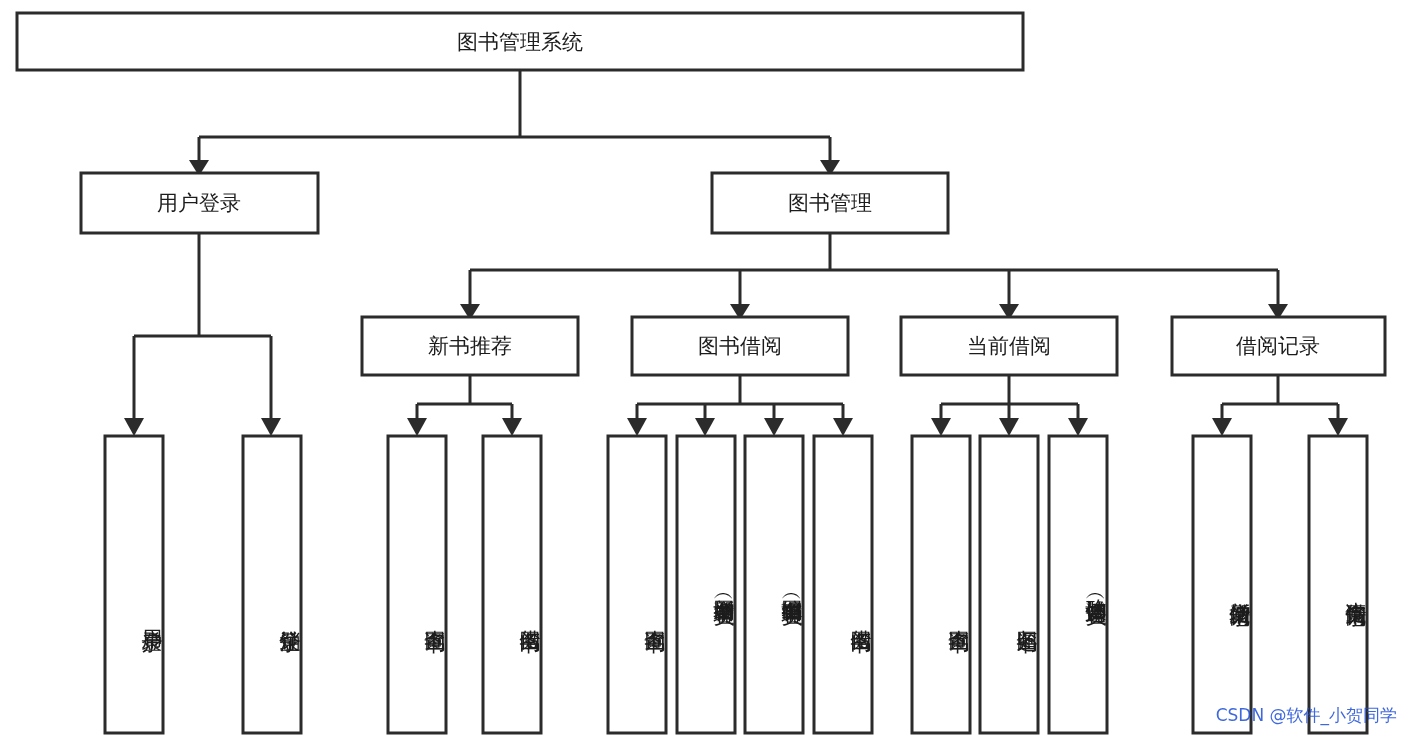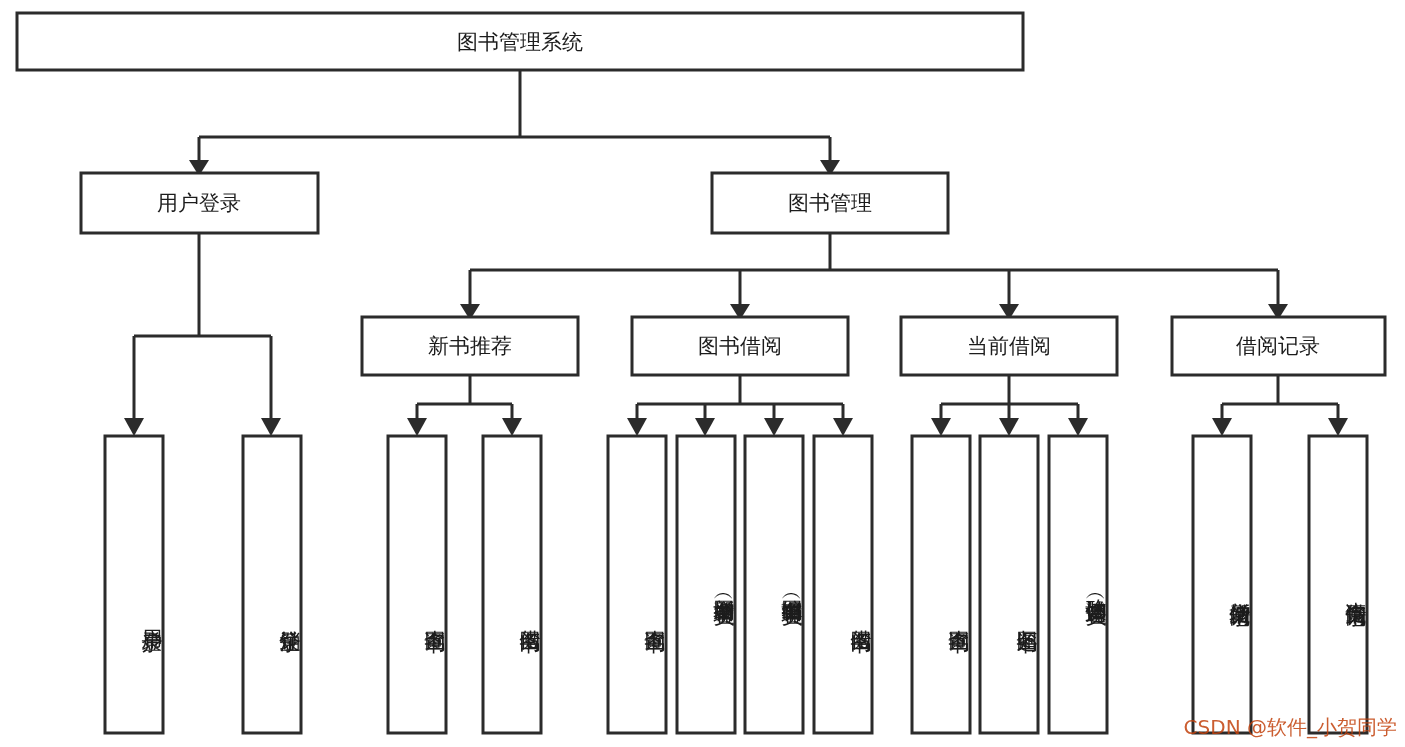--- a/index.html
+++ b/index.html
@@ -59,24 +59,24 @@
     letter-spacing: 1px;
     white-space: nowrap;
     pointer-events: none;
     display: flex;
     align-items: flex-start;
     justify-content: center;
   }
   #watermark {
     position: absolute;
     right: 8px;
-    bottom: 6px;
-    font-family: "DejaVu Sans", "Liberation Sans", sans-serif;
-    font-size: 20px;
-    color: #c2410c;
+    bottom: 20px;
+    font-family: "DejaVu Sans", "Liberation Sans", sans-serif;
+    font-size: 17px;
+    color: #1d4ed8;
     opacity: 0.85;
     white-space: nowrap;
   }
 </style>
 </head>
 <body>
 
 <div id="diagram-root">
 
   <svg id="tree-svg" viewBox="0 0 1405 747">

